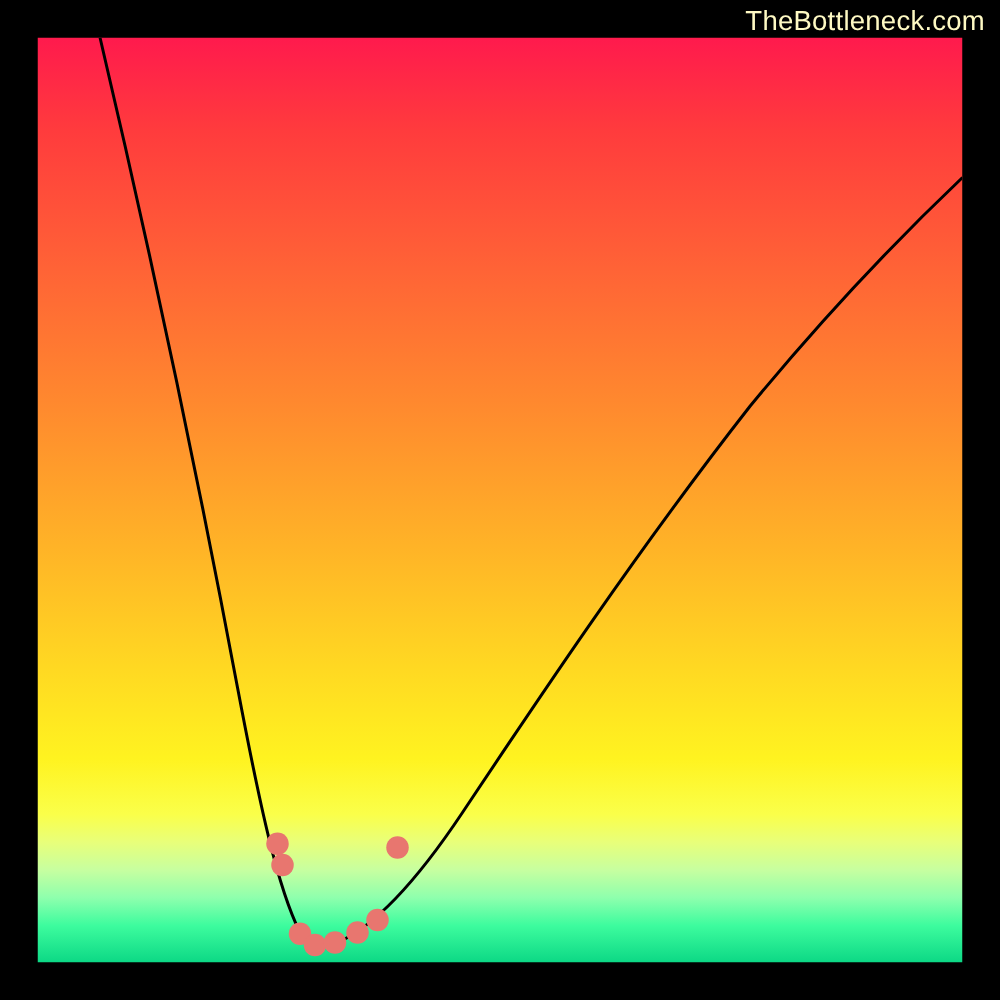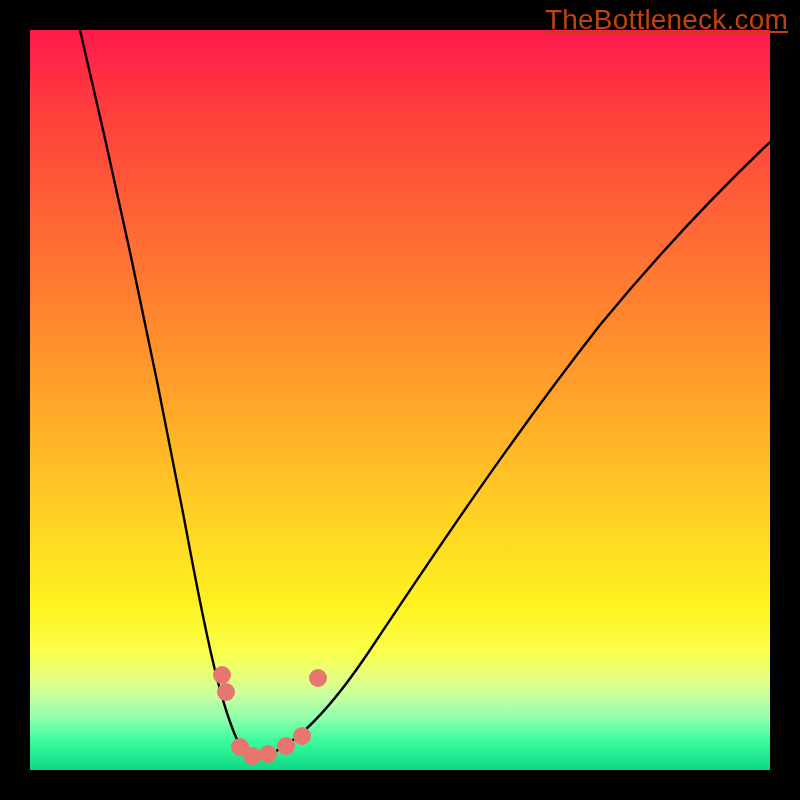--- a/index.html
+++ b/index.html
@@ -48,25 +48,24 @@
   svg.curve {
     position: absolute;
     left: 0; top: 0;
     width: 740px;
     height: 740px;
   }
   .watermark {
     position: absolute;
     top: 4px;
     right: 12px;
-    color: #c2410c;
-    font-size: 28px;
+    color: #fef9c3;
+    font-size: 22px;
     font-weight: 500;
     letter-spacing: 0.2px;
-    text-decoration: underline;
   }
 </style>
 </head>
 <body>
 
 <div class="frame">
   <div class="plot">
     <div class="gradient"></div>
     <svg class="curve" viewBox="0 0 740 740">
       <path d="M 50 0

